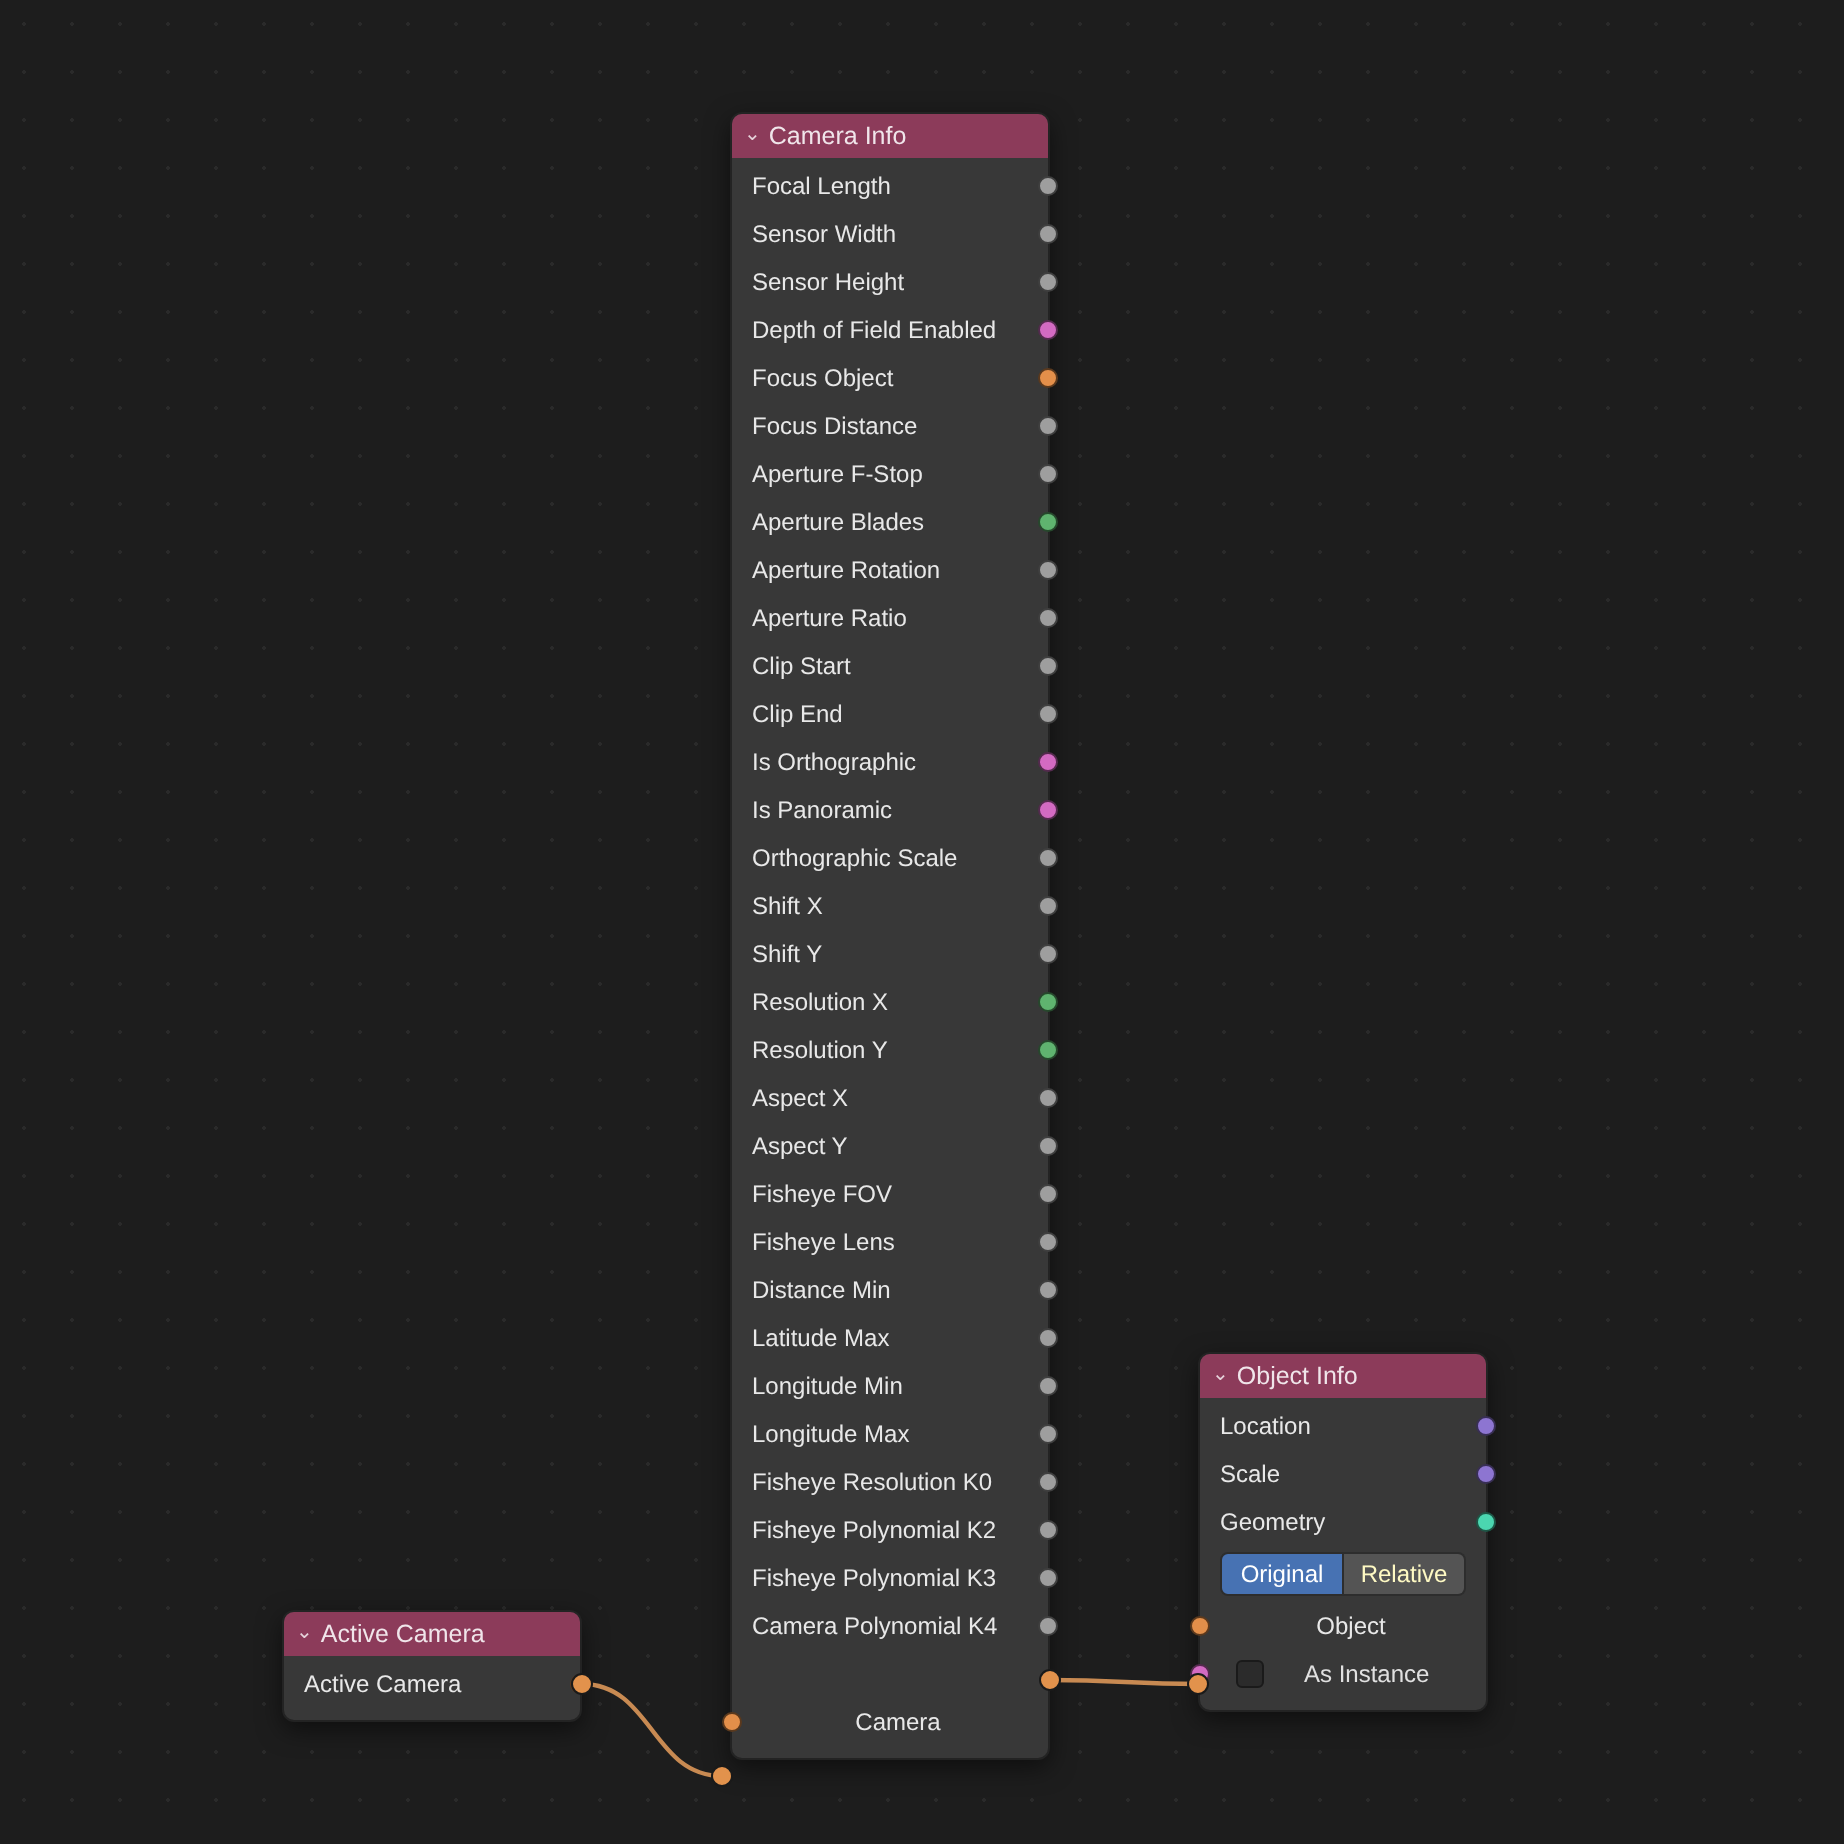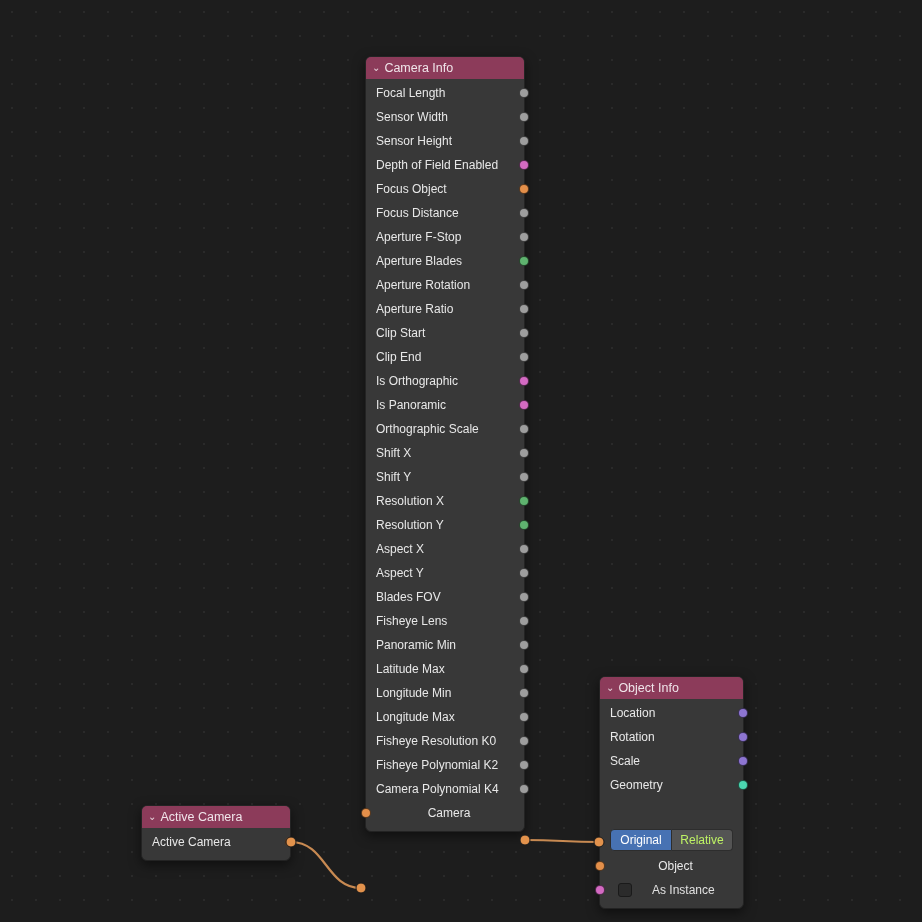--- a/index.html
+++ b/index.html
@@ -67,26 +67,25 @@
   .sock-gray    { background: #9e9e9e; }
   .sock-magenta { background: #d36ac2; }
   .sock-orange  { background: #e38f4a; }
   .sock-green   { background: #5fb36f; }
   .sock-purple  { background: #8d75d1; }
   .sock-teal    { background: #4bd6b0; }
   .btn-row {
     display: flex;
     padding: 3px 10px;
     gap: 0;
-    margin-top: 29px;
   }
   .seg-btn {
     flex: 1;
     background: #545454;
-    color: #bef264;
+    color: #fef9c3;
     text-align: center;
     padding: 3px 0;
     font-size: 12px;
     border: 1px solid #2d2d2d;
   }
   .seg-btn:first-child { border-radius: 4px 0 0 4px; }
   .seg-btn:last-child  { border-radius: 0 4px 4px 0; border-left: none; }
   .seg-btn.active { background: #4772b3; color: #fff; }
   .check-row {
     display: flex;
@@ -211,29 +210,29 @@
       </div>
       <div class="node-row out">
         <span>Aspect X</span>
         <span class="socket out sock-gray"></span>
       </div>
       <div class="node-row out">
         <span>Aspect Y</span>
         <span class="socket out sock-gray"></span>
       </div>
       <div class="node-row out">
-        <span>Blades FOV</span>
+        <span>Fisheye FOV</span>
         <span class="socket out sock-gray"></span>
       </div>
       <div class="node-row out">
         <span>Fisheye Lens</span>
         <span class="socket out sock-gray"></span>
       </div>
       <div class="node-row out">
-        <span>Panoramic Min</span>
+        <span>Distance Min</span>
         <span class="socket out sock-gray"></span>
       </div>
       <div class="node-row out">
         <span>Latitude Max</span>
         <span class="socket out sock-gray"></span>
       </div>
       <div class="node-row out">
         <span>Longitude Min</span>
         <span class="socket out sock-gray"></span>
       </div>
@@ -243,45 +242,45 @@
       </div>
       <div class="node-row out">
         <span>Fisheye Resolution K0</span>
         <span class="socket out sock-gray"></span>
       </div>
       <div class="node-row out">
         <span>Fisheye Polynomial K2</span>
         <span class="socket out sock-gray"></span>
       </div>
       <div class="node-row out">
+        <span>Fisheye Polynomial K3</span>
+        <span class="socket out sock-gray"></span>
+      </div>
+      <div class="node-row out">
         <span>Camera Polynomial K4</span>
         <span class="socket out sock-gray"></span>
       </div>
-      <div class="node-row in" style="padding-left: 14px;">
+      <div class="node-row in" style="padding-left: 14px; margin-top: 24px;">
         <span class="socket in sock-orange"></span>
         <span>Camera</span>
       </div>
     </div>
 </div>
 
 <div class="node" style="left:599px; top:676px; width:145px;">
   <div class="node-header">
     <span class="chev">⌄</span>
     <span>Object Info</span>
   </div>
   <div class="node-body" id="oi-body">
       <div class="node-row out">
         <span>Location</span>
         <span class="socket out sock-purple"></span>
       </div>
       <div class="node-row out">
-        <span>Rotation</span>
-        <span class="socket out sock-purple"></span>
-      </div>
-      <div class="node-row out">
         <span>Scale</span>
         <span class="socket out sock-purple"></span>
       </div>
       <div class="node-row out">
         <span>Geometry</span>
         <span class="socket out sock-teal"></span>
       </div>
       <div class="btn-row">
         <div class="seg-btn active">Original</div>
         <div class="seg-btn">Relative</div>

